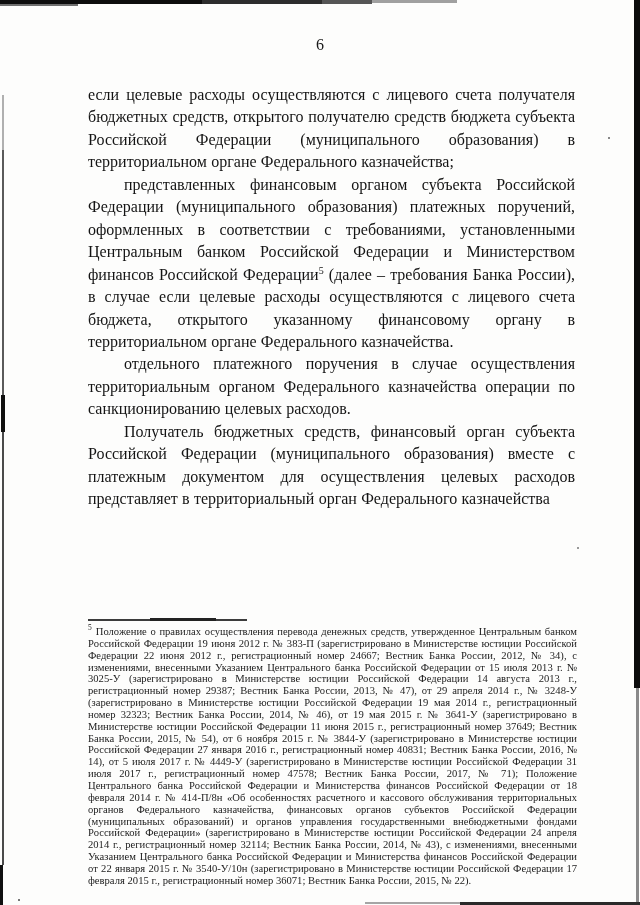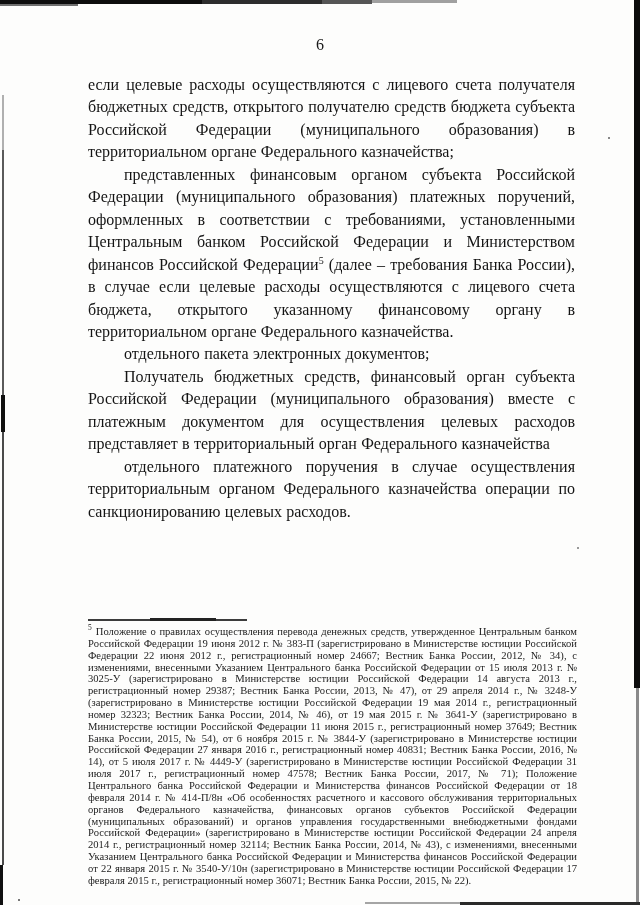--- a/index.html
+++ b/index.html
@@ -32,21 +32,21 @@
   .speck-a{left:608px;top:137px;width:2px;height:2px;background:#888;}
   .speck-b{left:577px;top:547px;width:2px;height:2px;background:#999;}
   .speck-c{left:18px;top:899px;width:2px;height:2px;background:#777;}
 
   .page-number{
     position:absolute;left:0;top:36px;width:640px;
     text-align:center;font-size:16px;color:#1a1a1a;
   }
 
   .content{
-    position:absolute;left:88px;top:74px;width:487px;
+    position:absolute;left:88px;top:84px;width:487px;
   }
   .para{
     margin:0;
     font-size:16px;
     line-height:22.45px;
     text-align:justify;
     text-indent:36px;
     color:#141414;
     word-spacing:0.02em;
   }
@@ -96,22 +96,21 @@
   <div class="artifact bottom-line-b"></div>
   <div class="artifact speck-a"></div>
   <div class="artifact speck-b"></div>
   <div class="artifact speck-c"></div>
 
   <div class="page-number">6</div>
 
   <div class="content">
     <p class="para no-indent"><span>если целевые расходы осуществляются с лицевого счета получателя бюджетных средств, открытого получателю средств бюджета субъекта Российской Федерации (муниципального образования) в территориальном органе Федерального казначейства;</span></p>
     <p class="para"><span>представленных финансовым органом субъекта Российской Федерации (муниципального образования) платежных поручений, оформленных в соответствии с требованиями, установленными Центральным банком Российской Федерации и Министерством финансов Российской Федерации</span><sup class="fn-ref">5</sup><span> (далее – требования Банка России), в случае если целевые расходы осуществляются с лицевого счета бюджета, открытого указанному финансовому органу в территориальном органе Федерального казначейства.</span></p>
-    <p class="para"><span>отдельного пакета электронных документов;</span></p>
+    <p class="para"><span>отдельного платежного поручения в случае осуществления территориальным органом Федерального казначейства операции по санкционированию целевых расходов.</span></p>
     <p class="para"><span>Получатель бюджетных средств, финансовый орган субъекта Российской Федерации (муниципального образования) вместе с платежным документом для осуществления целевых расходов представляет в территориальный орган Федерального казначейства</span></p>
-    <p class="para"><span>отдельного платежного поручения в случае осуществления территориальным органом Федерального казначейства операции по санкционированию целевых расходов.</span></p>
   </div>
 
   <div class="footnote-sep"></div>
   <div class="footnote-sep-thick"></div>
   <div class="footnote"><sup>5</sup><span>Положение о правилах осуществления перевода денежных средств, утвержденное Центральным банком Российской Федерации 19 июня 2012 г. № 383-П (зарегистрировано в Министерстве юстиции Российской Федерации 22 июня 2012 г., регистрационный номер 24667; Вестник Банка России, 2012, № 34), с изменениями, внесенными Указанием Центрального банка Российской Федерации от 15 июля 2013 г. № 3025-У (зарегистрировано в Министерстве юстиции Российской Федерации 14 августа 2013 г., регистрационный номер 29387; Вестник Банка России, 2013, № 47), от 29 апреля 2014 г., № 3248-У (зарегистрировано в Министерстве юстиции Российской Федерации 19 мая 2014 г., регистрационный номер 32323; Вестник Банка России, 2014, № 46), от 19 мая 2015 г. № 3641-У (зарегистрировано в Министерстве юстиции Российской Федерации 11 июня 2015 г., регистрационный номер 37649; Вестник Банка России, 2015, № 54), от 6 ноября 2015 г. № 3844-У (зарегистрировано в Министерстве юстиции Российской Федерации 27 января 2016 г., регистрационный номер 40831; Вестник Банка России, 2016, № 14), от 5 июля 2017 г. № 4449-У (зарегистрировано в Министерстве юстиции Российской Федерации 31 июля 2017 г., регистрационный номер 47578; Вестник Банка России, 2017, № 71); Положение Центрального банка Российской Федерации и Министерства финансов Российской Федерации от 18 февраля 2014 г. № 414-П/8н «Об особенностях расчетного и кассового обслуживания территориальных органов Федерального казначейства, финансовых органов субъектов Российской Федерации (муниципальных образований) и органов управления государственными внебюджетными фондами Российской Федерации» (зарегистрировано в Министерстве юстиции Российской Федерации 24 апреля 2014 г., регистрационный номер 32114; Вестник Банка России, 2014, № 43), с изменениями, внесенными Указанием Центрального банка Российской Федерации и Министерства финансов Российской Федерации от 22 января 2015 г. № 3540-У/10н (зарегистрировано в Министерстве юстиции Российской Федерации 17 февраля 2015 г., регистрационный номер 36071; Вестник Банка России, 2015, № 22).</span></div>
 
 </div>
 
 </body></html>

